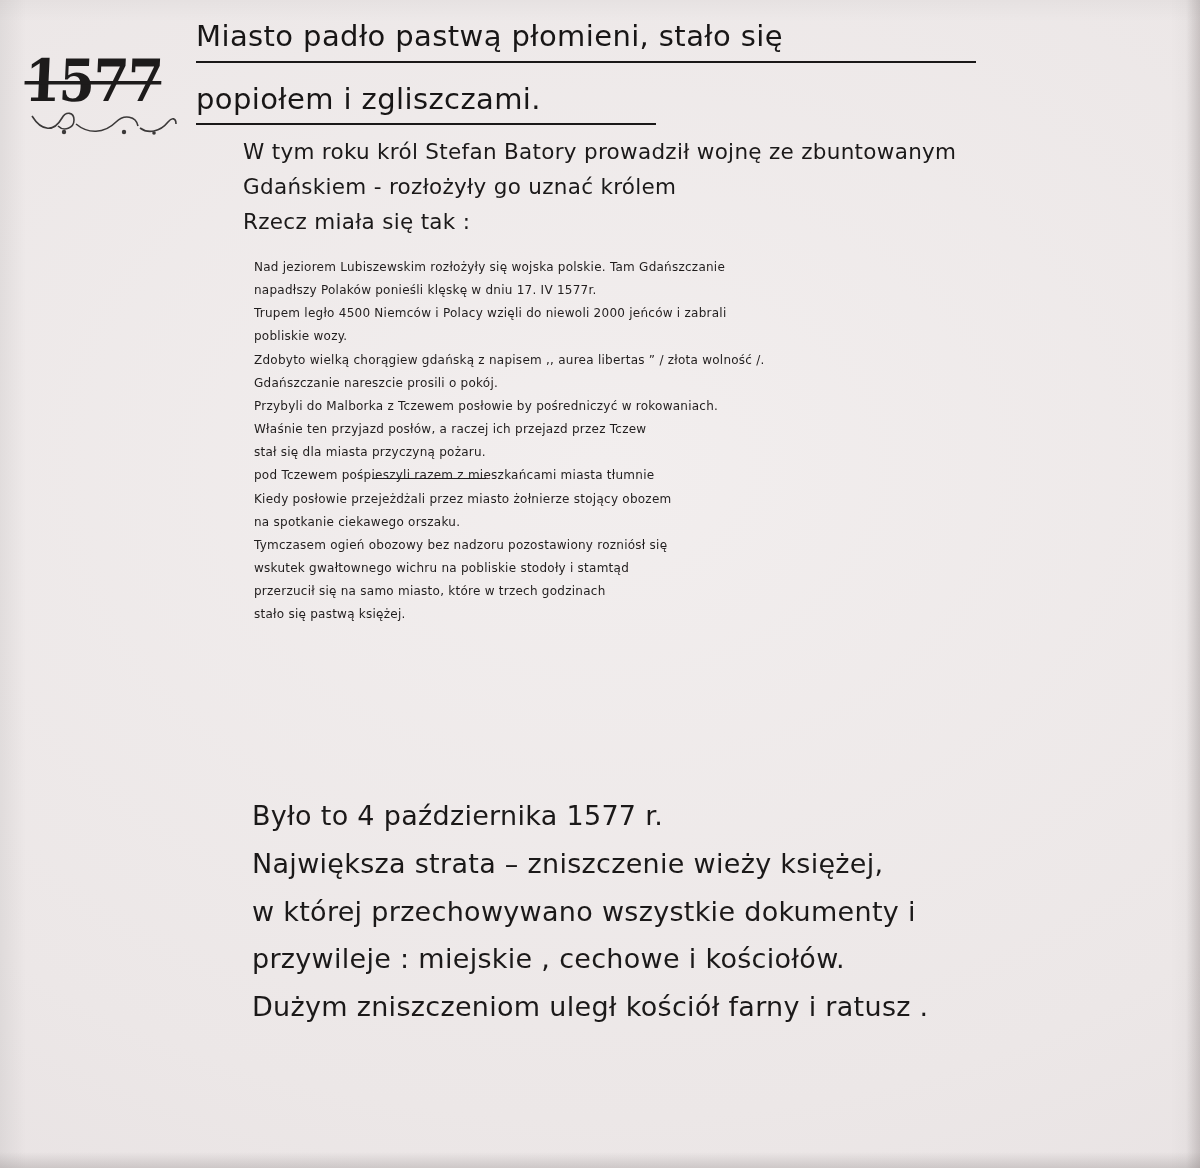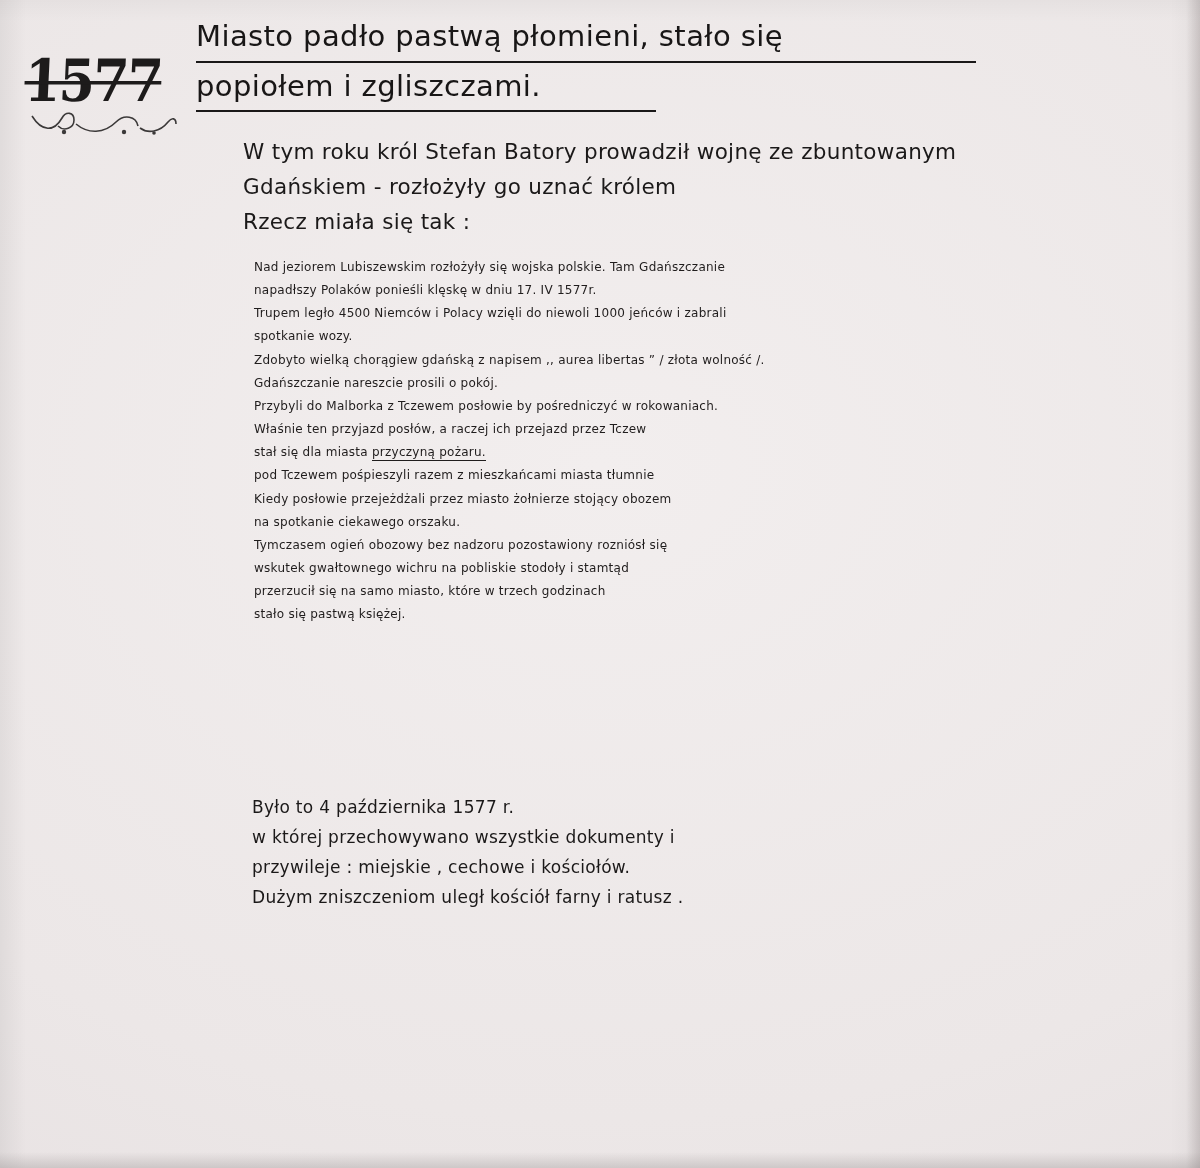--- a/index.html
+++ b/index.html
@@ -81,21 +81,21 @@
     font-size: 29px;
     font-weight: 400;
     color: #181616;
     letter-spacing: .4px;
     line-height: 1.02;
   }
   .headline .hl-line {
     display: block;
     border-bottom: 2px solid #1a1818;
     padding-bottom: 9px;
-    margin-bottom: 9px;
+    margin-bottom: 22px;
     white-space: nowrap;
   }
   .headline .hl-line:last-child {
     width: 460px;
   }
 
   
   .intro {
     position: absolute;
     left: 243px;
@@ -115,30 +115,30 @@
     top: 256px;
     width: 930px;
     font-size: 12px;
     color: #201d1d;
     line-height: 1.93;
     letter-spacing: .25px;
   }
   .body-block div { white-space: nowrap; }
   .underlined {
     border-bottom: 1.5px solid #201d1d;
-    padding-bottom: 1px;
+    padding-bottom: 19px;
   }
 
   
   .closing {
     position: absolute;
     left: 252px;
     top: 792px;
     width: 940px;
-    font-size: 17px;
+    font-size: 27px;
     color: #1b1919;
     line-height: 1.77;
     letter-spacing: .3px;
   }
   .closing div { white-space: nowrap; }
 </style>
 </head>
 <body>
 
 <div class="page">
@@ -165,37 +165,38 @@
 
   <div class="intro">
     <div>W tym roku król Stefan Batory prowadził wojnę ze  zbuntowanym</div>
     <div>Gdańskiem - rozłożyły  go  uznać  królem</div>
     <div>Rzecz  miała  się  tak :</div>
   </div>
 
   <div class="body-block">
     <div>Nad jeziorem Lubiszewskim rozłożyły się wojska polskie. Tam  Gdańszczanie</div>
     <div>napadłszy Polaków ponieśli  klęskę  w dniu  17. IV 1577r.</div>
-    <div>Trupem  legło  4500 Niemców i Polacy  wzięli  do niewoli 1000 jeńców i zabrali</div>
-    <div>spotkanie  wozy.</div>
+    <div>Trupem  legło  4500 Niemców i Polacy  wzięli  do niewoli 2000 jeńców i zabrali</div>
+    <div>pobliskie  wozy.</div>
     <div>Zdobyto wielką  chorągiew  gdańską  z napisem  ,, aurea  libertas ” / złota wolność /.</div>
     <div>Gdańszczanie  nareszcie  prosili  o pokój.</div>
     <div>Przybyli  do Malborka  z Tczewem   posłowie  by  pośredniczyć  w rokowaniach.</div>
     <div>Właśnie  ten  przyjazd  posłów, a raczej  ich  przejazd  przez   Tczew</div>
     <div>
       <span>stał  się dla miasta </span><span class="underlined">przyczyną  pożaru.</span>
     </div>
     <div>pod  Tczewem  pośpieszyli  razem  z  mieszkańcami  miasta   tłumnie</div>
     <div>Kiedy  posłowie  przejeżdżali  przez  miasto  żołnierze  stojący  obozem</div>
     <div>na  spotkanie  ciekawego  orszaku.</div>
     <div>Tymczasem  ogień  obozowy  bez  nadzoru  pozostawiony  rozniósł  się</div>
     <div>wskutek  gwałtownego  wichru  na  pobliskie  stodoły  i  stamtąd</div>
     <div>przerzucił  się  na  samo  miasto, które  w  trzech  godzinach</div>
     <div>stało  się  pastwą   księżej.</div>
   </div>
 
   <div class="closing">
     <div>Było  to 4 października  1577 r.</div>
+    <div>Największa  strata  –  zniszczenie wieży  księżej,</div>
     <div>w której  przechowywano  wszystkie  dokumenty  i</div>
     <div>przywileje :  miejskie , cechowe   i  kościołów.</div>
     <div>Dużym  zniszczeniom  uległ   kościół  farny i ratusz .</div>
   </div>
 </div>
 
 </body></html>

